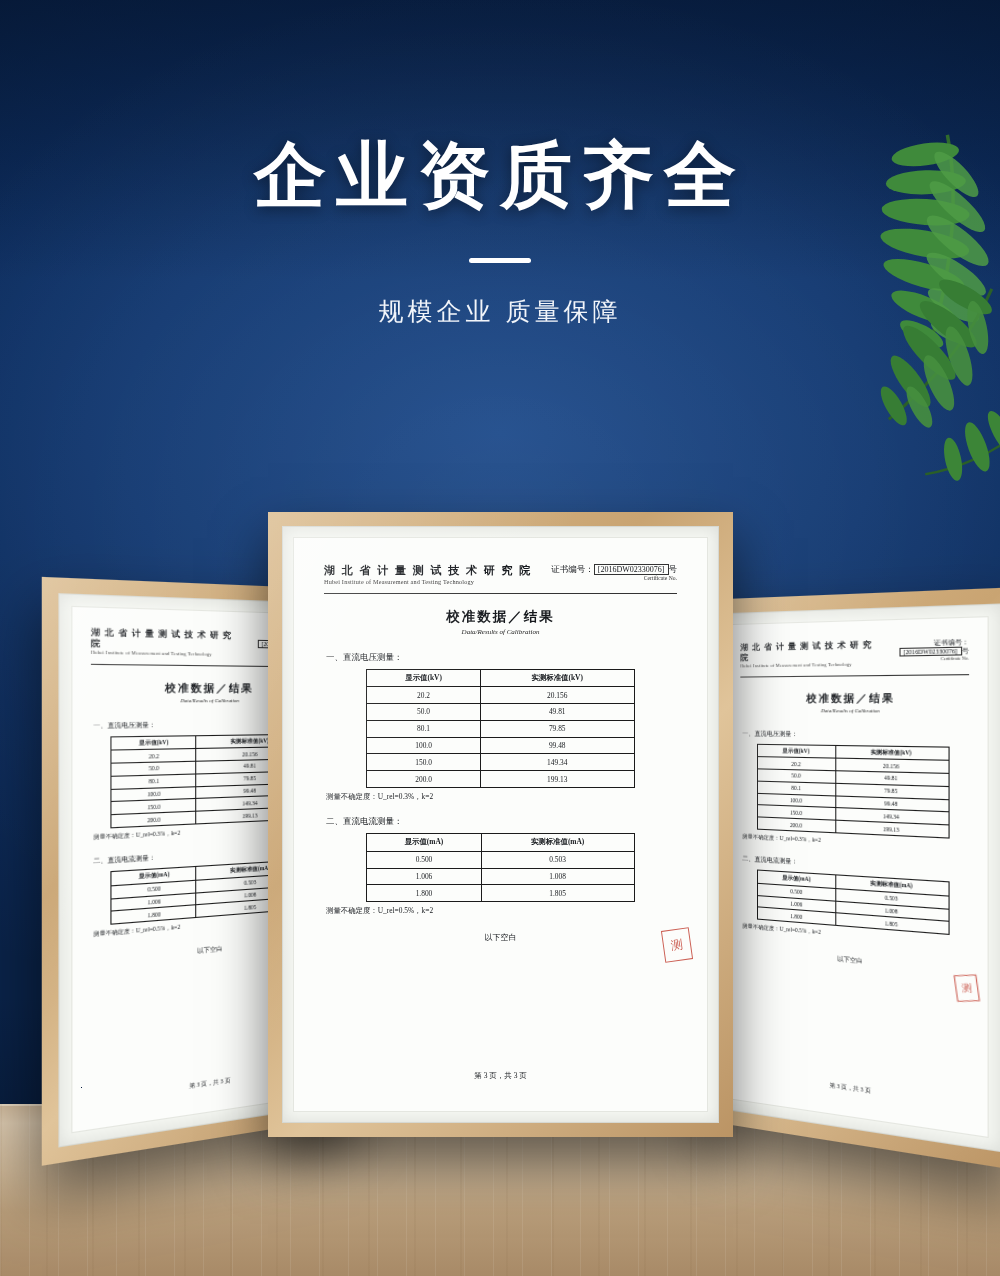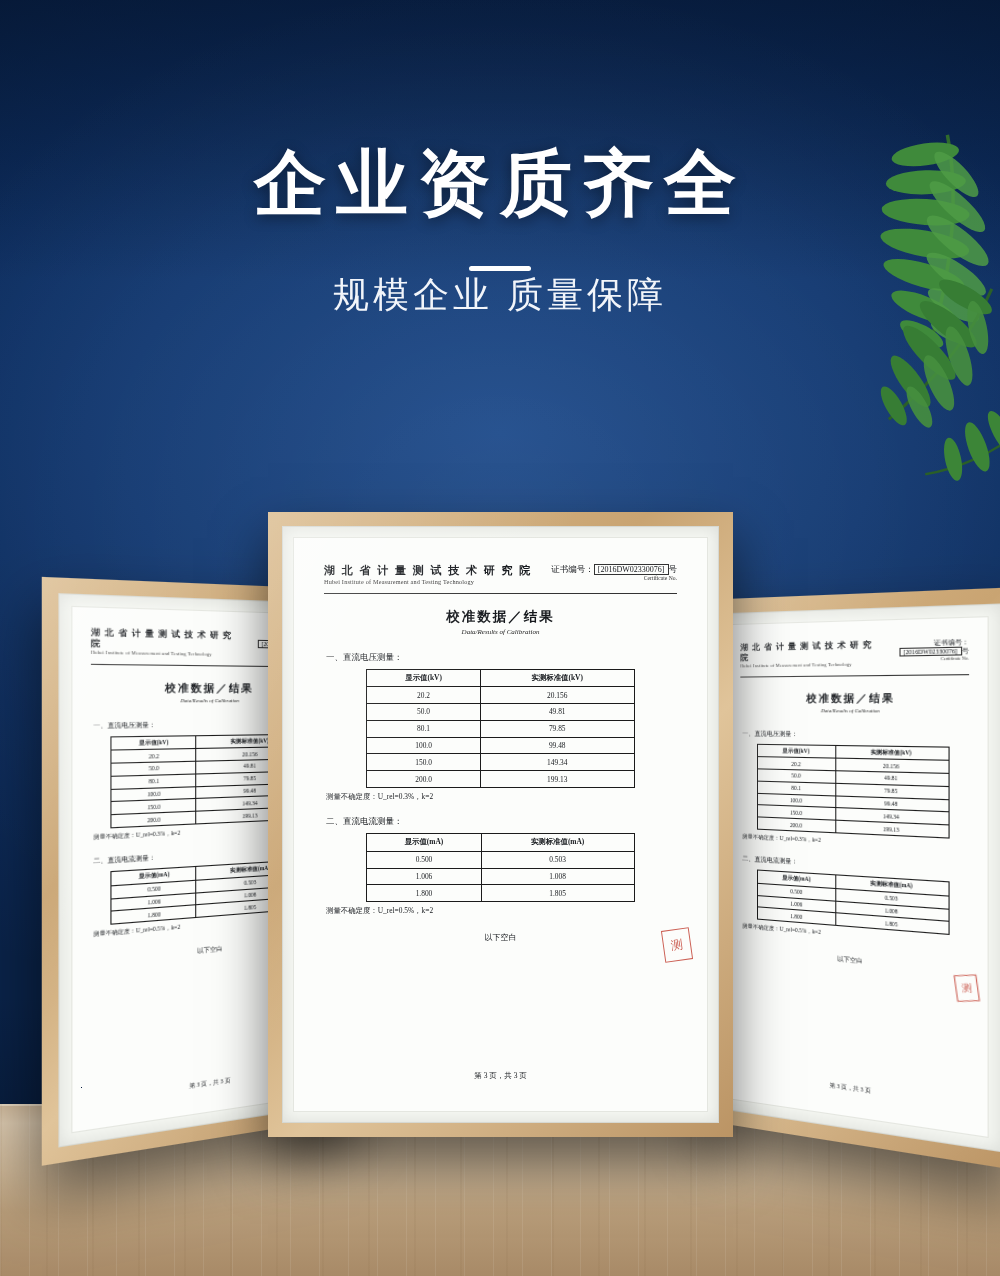--- a/index.html
+++ b/index.html
@@ -37,28 +37,28 @@
   .wall-shadow{
     position:absolute;left:0;right:0;bottom:160px;height:120px;
     background:linear-gradient(180deg, rgba(4,20,45,0) 0%, rgba(4,20,45,0.45) 100%);
   }
   
   .headline{
     position:absolute;top:120px;left:0;right:0;text-align:center;color:#ffffff;
     z-index:6;
   }
   .headline h1{
-    margin:16px;font-size:72px;letter-spacing:10px;font-weight:700;
+    margin:8px;font-size:72px;letter-spacing:10px;font-weight:700;
     text-shadow:0 3px 14px rgba(0,0,0,.45);
   }
   .rule{
     width:62px;height:5px;background:#fff;margin:34px auto 0;border-radius:3px;
   }
   .subline{
-    font-size:36px;letter-spacing:4px;color:#f2f5fa;font-weight:400;
+    margin-top:32px;font-size:25px;letter-spacing:4px;color:#f2f5fa;font-weight:400;
   }
   
   .leaf-wrap{position:absolute;right:-40px;top:90px;width:360px;height:430px;z-index:5;}
   
   .frame{
     position:absolute;
     background:linear-gradient(135deg,#d9b98a 0%, #c9a472 35%, #e0c49a 60%, #bb9464 100%);
     box-shadow:0 26px 50px rgba(0,0,0,.55);
     padding:14px;
     box-sizing:border-box;

